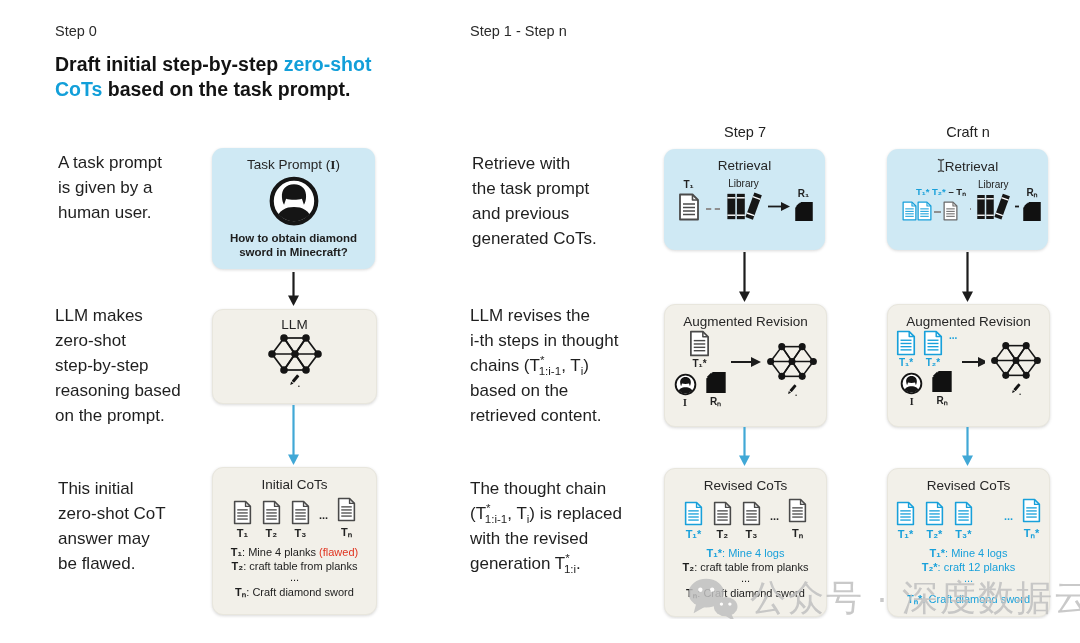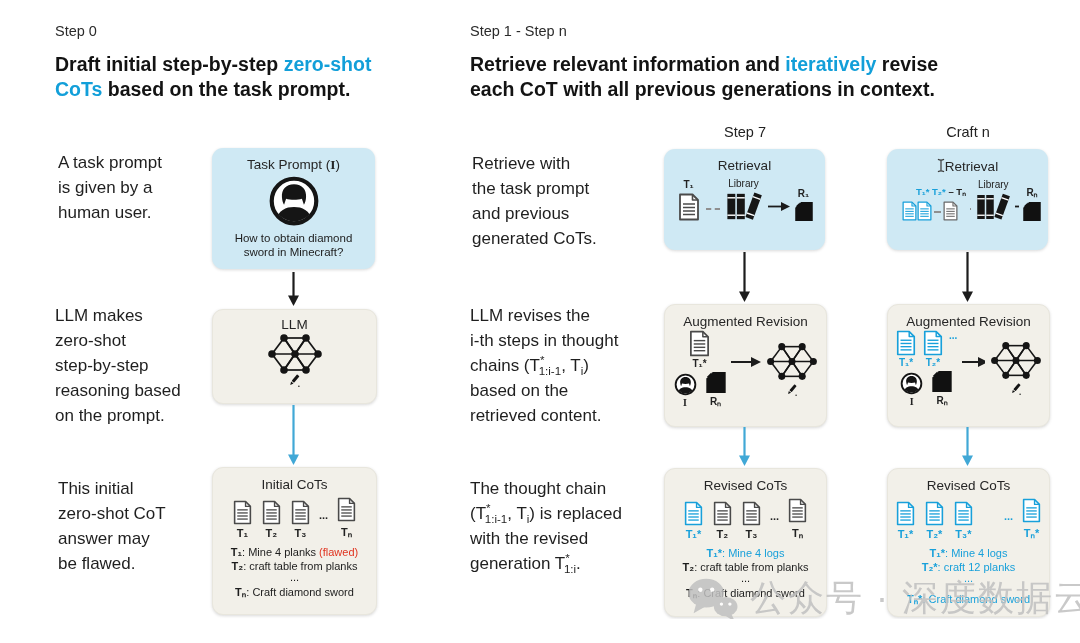--- a/index.html
+++ b/index.html
@@ -12,21 +12,21 @@
   .red{color:#e0331f;}
   .caption{position:absolute;font-size:17px;line-height:25px;color:#1f1f1f;}
   .colhead{position:absolute;width:90px;text-align:center;font-size:14.5px;color:#222;}
   .box{position:absolute;border-radius:11px;text-align:center;box-shadow:0 1px 3px rgba(70,70,70,.20);}
   .box.bluebg{background:#cfe9f4;}
   .box.cream{background:#f2f0e9;border:1px solid #e8e6dd;}
   .box-title{font-size:13.5px;color:#262626;margin-top:9px;}
   .serif{font-family:"Liberation Serif",serif;font-weight:bold;}
   sub,sup{font-size:68%;line-height:0;}
   sub.tt{margin-left:-0.5em;}
-  .box-small{font-size:11.5px;line-height:14px;color:#1d1d1d;margin-top:4px;}
+  .box-small{font-size:11.5px;line-height:14px;color:#1d1d1d;margin-top:4px;font-weight:bold;}
   .arr{position:absolute;}
   .arr.blackc{color:#1c1c1c;} .arr.bluec{color:#41a8d6;}
   .ret-row{display:flex;justify-content:center;align-items:flex-end;gap:5px;margin-top:5px;padding:0 7px;}
   .icon-col{display:flex;flex-direction:column;align-items:center;gap:3px;}
   .mini-label{font-size:10px;font-weight:bold;color:#222;white-space:nowrap;}
   .mini-label.reg{font-weight:normal;}
   .dash{border-top:2px dashed #8f8f8f;width:14px;align-self:flex-end;margin-bottom:11px;}
   .dash.short{width:7px;}
   .minidocs{display:flex;align-items:flex-end;gap:1px;}
   .aug-body{display:flex;align-items:center;justify-content:center;gap:5px;padding:0 7px;margin-top:1px;}
@@ -210,21 +210,20 @@
     </div>
     <div class="cot-lines">
       <div class="cot-line"><b>T₁</b>: Mine 4 planks <span class="red">(flawed)</span></div>
       <div class="cot-line"><b>T₂</b>: craft table from planks</div>
       <div class="cot-line dots-line">...</div>
       <div class="cot-line" style="margin-top:3px"><b>Tₙ</b>: Craft diamond sword</div>
     </div>
   </div>
 
   <div class="kicker" style="left:470px;top:23px">Step 1 - Step n</div>
-  <div class="headline" style="left:470px;top:52px;width:580px">Retrieve relevant information and <span class="accent">iteratively</span> revise<br>each CoT with all previous generations in context.</div>
 
   <div class="colhead" style="left:700px;top:124px">Step 7</div>
   <div class="colhead" style="left:923px;top:124px">Craft n</div>
 
   <div class="caption" style="left:472px;top:151px">Retrieve with<br>the task prompt<br>and previous<br>generated CoTs.</div>
   <div class="caption" style="left:470px;top:303px">LLM revises the<br>i-th steps in thought<br>chains (T<sup>*</sup><sub class="tt">1:i-1</sub>, T<sub>i</sub>)<br>based on the<br>retrieved content.</div>
   <div class="caption" style="left:470px;top:476px">The thought chain<br>(T<sup>*</sup><sub class="tt">1:i-1</sub>, T<sub>i</sub>) is replaced<br>with the revised<br>generation T<sup>*</sup><sub class="tt">1:i</sub>.</div>
 
   <div class="box bluebg" style="left:664px;top:149px;width:161px;height:101px">
     <div class="box-title">Retrieval</div>

